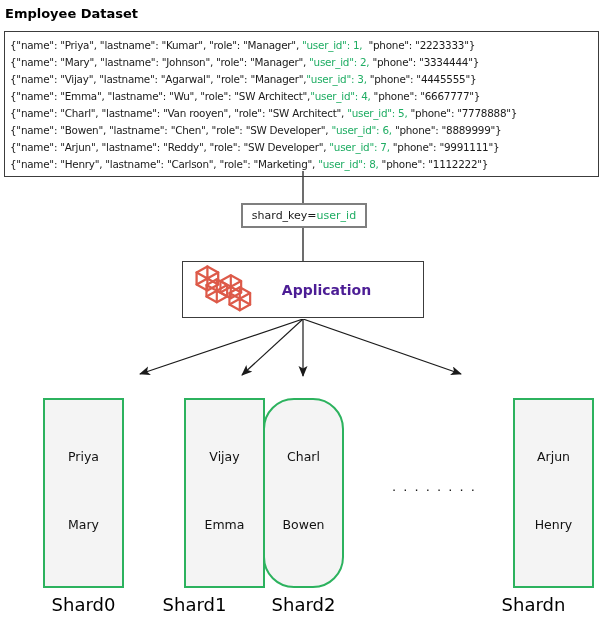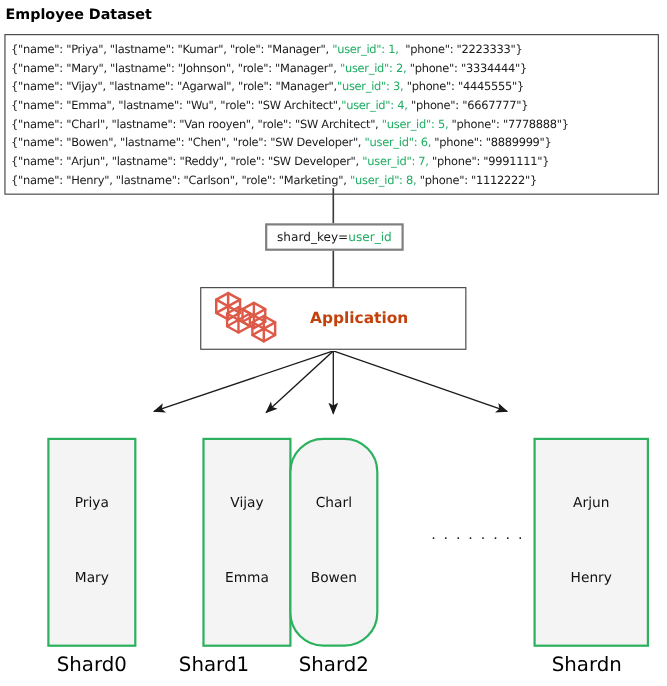--- a/index.html
+++ b/index.html
@@ -30,35 +30,35 @@
     font-size:11px;white-space:pre;
   }
   .shardkey-box .green{color:#1fad63;}
   .app-box{
     position:absolute;left:182px;top:261px;width:240px;height:55px;
     border:1.5px solid #3c3c3c;background:#fff;
     display:flex;align-items:center;
   }
   .app-icon{margin-left:9px;flex:0 0 auto;}
   .app-label{
-    flex:1 1 auto;text-align:center;font-size:14px;font-weight:bold;color:#c2410c;
+    flex:1 1 auto;text-align:center;font-size:14px;font-weight:bold;color:#4c1d95;
     padding-right:26px;
   }
   .arrows{position:absolute;left:0;top:319px;width:606px;height:62px;pointer-events:none;}
   .shard{
     position:absolute;top:398px;width:77px;height:186px;
     border:2px solid #2cb25e;background:#f4f4f4;
   }
   .shard .member{
     position:absolute;left:0;width:100%;text-align:center;
     font-size:12.5px;color:#111;
   }
   .shard .m0{top:49px;}
   .shard .m1{top:117px;}
-  .s0{left:43px;} .s1{left:154px;margin-left:30px;} .s2{left:263px;border-radius:31px;} .s3{left:485px;padding-left:24px;}
+  .s0{left:43px;} .s1{left:154px;margin-left:30px;} .s2{left:263px;border-radius:31px;} .s3{left:513px;}
   .shard-label{
     position:absolute;top:594px;width:81px;text-align:center;
     font-size:18px;color:#000;
   }
   .l0{left:43px;} .l1{left:154px;} .l2{left:263px;} .l3{left:493px;}
   .dots{
     position:absolute;left:392px;top:479px;width:60px;
     font-size:13px;letter-spacing:1.5px;color:#1a1a1a;white-space:pre;
   }
 </style>

